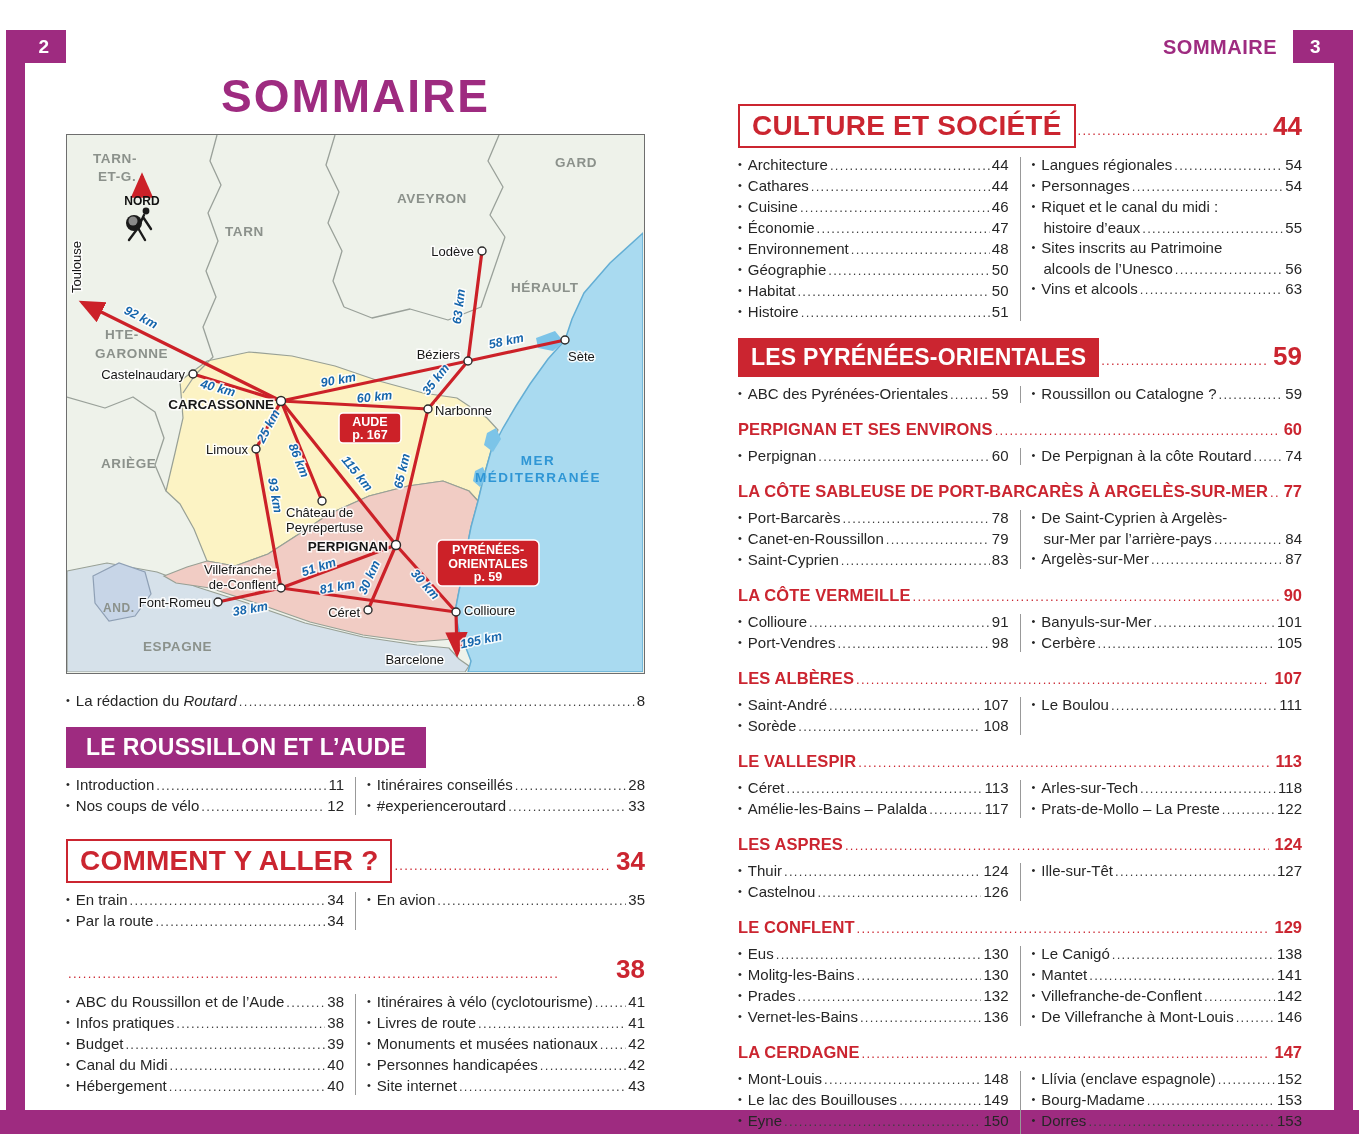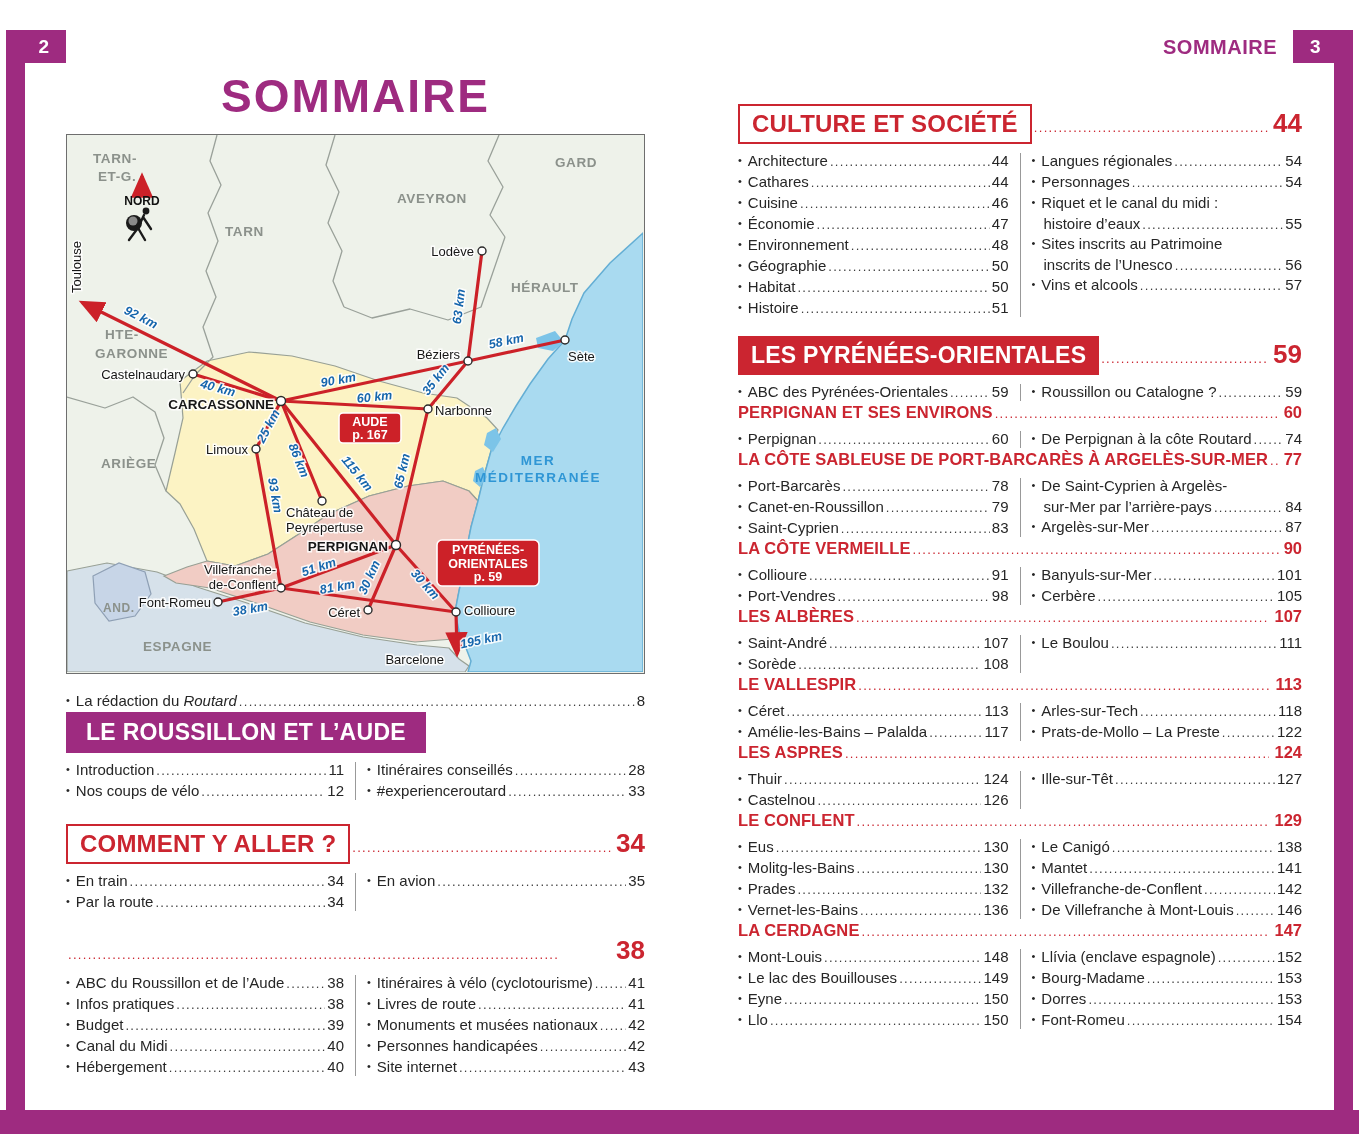--- a/index.html
+++ b/index.html
@@ -37,28 +37,28 @@
   .bullet{font-size:11px;margin-right:6px;position:relative;top:-2px}
   .elabel{white-space:nowrap}
   .pre{white-space:pre}
   .dots{flex:1;overflow:hidden;white-space:nowrap;margin:0 2px;color:#3e3e3e;min-width:8px}
   .dots::before{content:"....................................................................................................";
     letter-spacing:1.3px;font-size:13px}
   .dots.red{color:var(--red)}
   .epage{white-space:nowrap}
   .entry-two .erow.cont{padding-left:12px}
 
-  .sec{}
+  .sec{margin-top:15px}
   .sec.outline{margin-top:22px}
-  .sec.redbox{margin-top:17px}
+  .sec.redbox{}
   .sec-row{display:flex;align-items:baseline}
   .hdr-purple{display:inline-block;background:var(--purple);color:#fff;font-weight:bold;
     font-size:23px;padding:7px 20px;letter-spacing:.3px}
   .hdr-outline{display:inline-block;border:2.5px solid var(--red);color:var(--red);
-    font-weight:bold;font-size:24px;padding:4px 12px;white-space:nowrap;letter-spacing:.2px}
+    font-weight:bold;font-size:28px;padding:4px 12px;white-space:nowrap;letter-spacing:.2px}
   .hdr-redbox{display:inline-block;background:var(--red);color:#fff;font-weight:bold;
     font-size:23px;padding:6px 13px;white-space:nowrap;letter-spacing:.2px}
   .hdr-sub{color:var(--red);font-weight:bold;font-size:16.5px;white-space:nowrap;letter-spacing:.1px}
   .bignum{color:var(--red);font-weight:bold;font-size:26px;margin-left:3px}
   .subnum{color:var(--red);font-weight:bold;font-size:16.5px;margin-left:3px}
   .cols{display:flex;margin-top:7px}
   .col{flex:1;min-width:0}
   .colsep{width:1px;background:#999;margin:2px 11px}
   .redaction{margin-top:17px}
 
@@ -467,30 +467,30 @@
                   <span class="dots"></span>
                   <span class="epage">55</span>
                 </div>
               </div>
               <div class="entry-two">
                 <div class="erow">
                   <span class="bullet">•</span>
                   <span class="elabel">Sites inscrits au Patrimoine</span>
                 </div>
                 <div class="erow cont">
-                  <span class="elabel">inscrits de l’Unesco</span>
+                  <span class="elabel">alcools de l’Unesco</span>
                   <span class="dots"></span>
                   <span class="epage">56</span>
                 </div>
               </div>
               <div class="erow">
                 <span class="bullet">•</span>
                 <span class="elabel">Vins et alcools</span>
                 <span class="dots"></span>
-                <span class="epage">57</span>
+                <span class="epage">63</span>
               </div>
             </div>
           </div>
         </div>
         <div class="sec redbox">
           <div class="sec-row">
             <span class="hdr-redbox">LES PYRÉNÉES-ORIENTALES</span>
             <span class="dots red"></span>
             <span class="bignum">59</span>
           </div>

